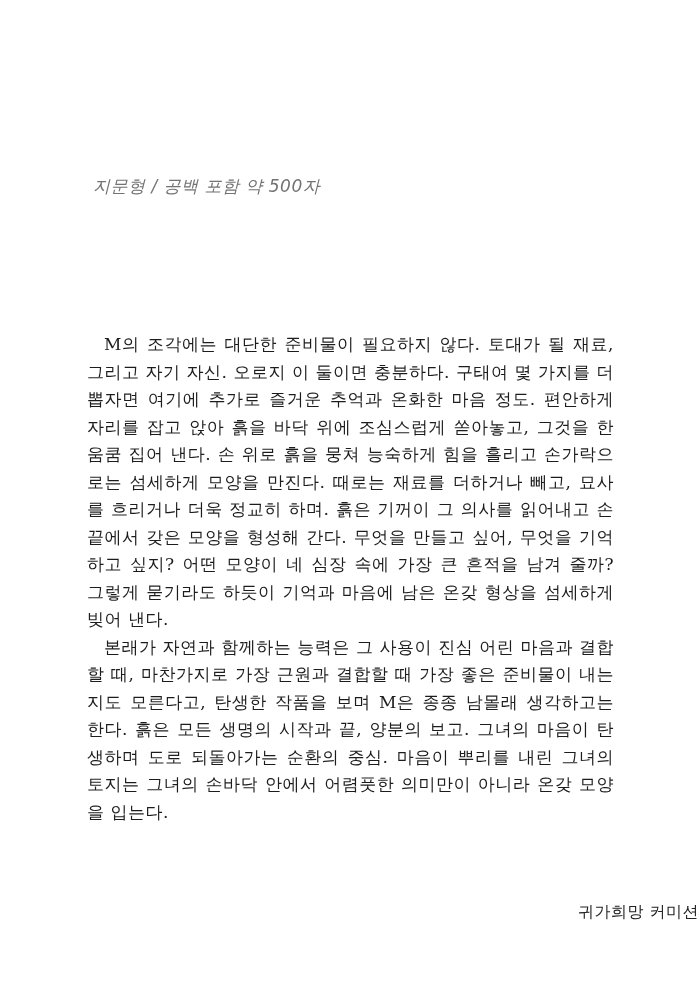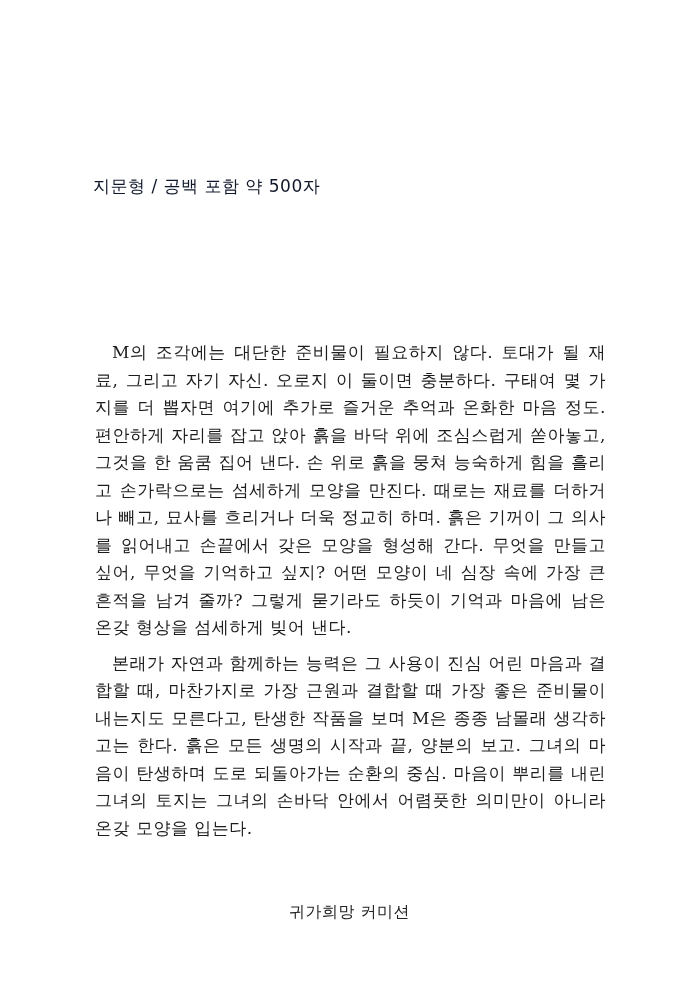--- a/index.html
+++ b/index.html
@@ -33,45 +33,46 @@
     letter-spacing: 1px;
     color: #111111;
     line-height: 1.1;
   }
   .doc-subtitle {
     margin: 11px 0 0 -6px;
     font-family: "DejaVu Sans", "Liberation Sans", sans-serif;
     font-size: 17px;
     font-weight: 400;
     letter-spacing: 0.5px;
-    color: #0f172a;
+    color: #737373;
+    font-style: italic;
   }
   .doc-body {
     position: absolute;
     top: 331px;
     left: 87px;
     width: 527px;
     font-family: "DejaVu Serif", "Liberation Serif", serif;
     font-size: 17px;
     line-height: 27.5px;
     letter-spacing: 0.5px;
     text-align: justify;
     word-break: break-all;
     color: #1c1c1c;
   }
   .doc-body p {
-    margin: 8px;
+    margin: 0;
     text-indent: 17px;
   }
   .doc-footer {
     position: absolute;
     top: 902px;
     left: 0;
     width: 699px;
-    text-align: center;
+    text-align: right;
     font-family: "DejaVu Sans", "Liberation Sans", sans-serif;
     font-size: 16px;
     letter-spacing: 0.5px;
     color: #222222;
   }
 </style>
 </head>
 <body>
 
 <div class="page">

